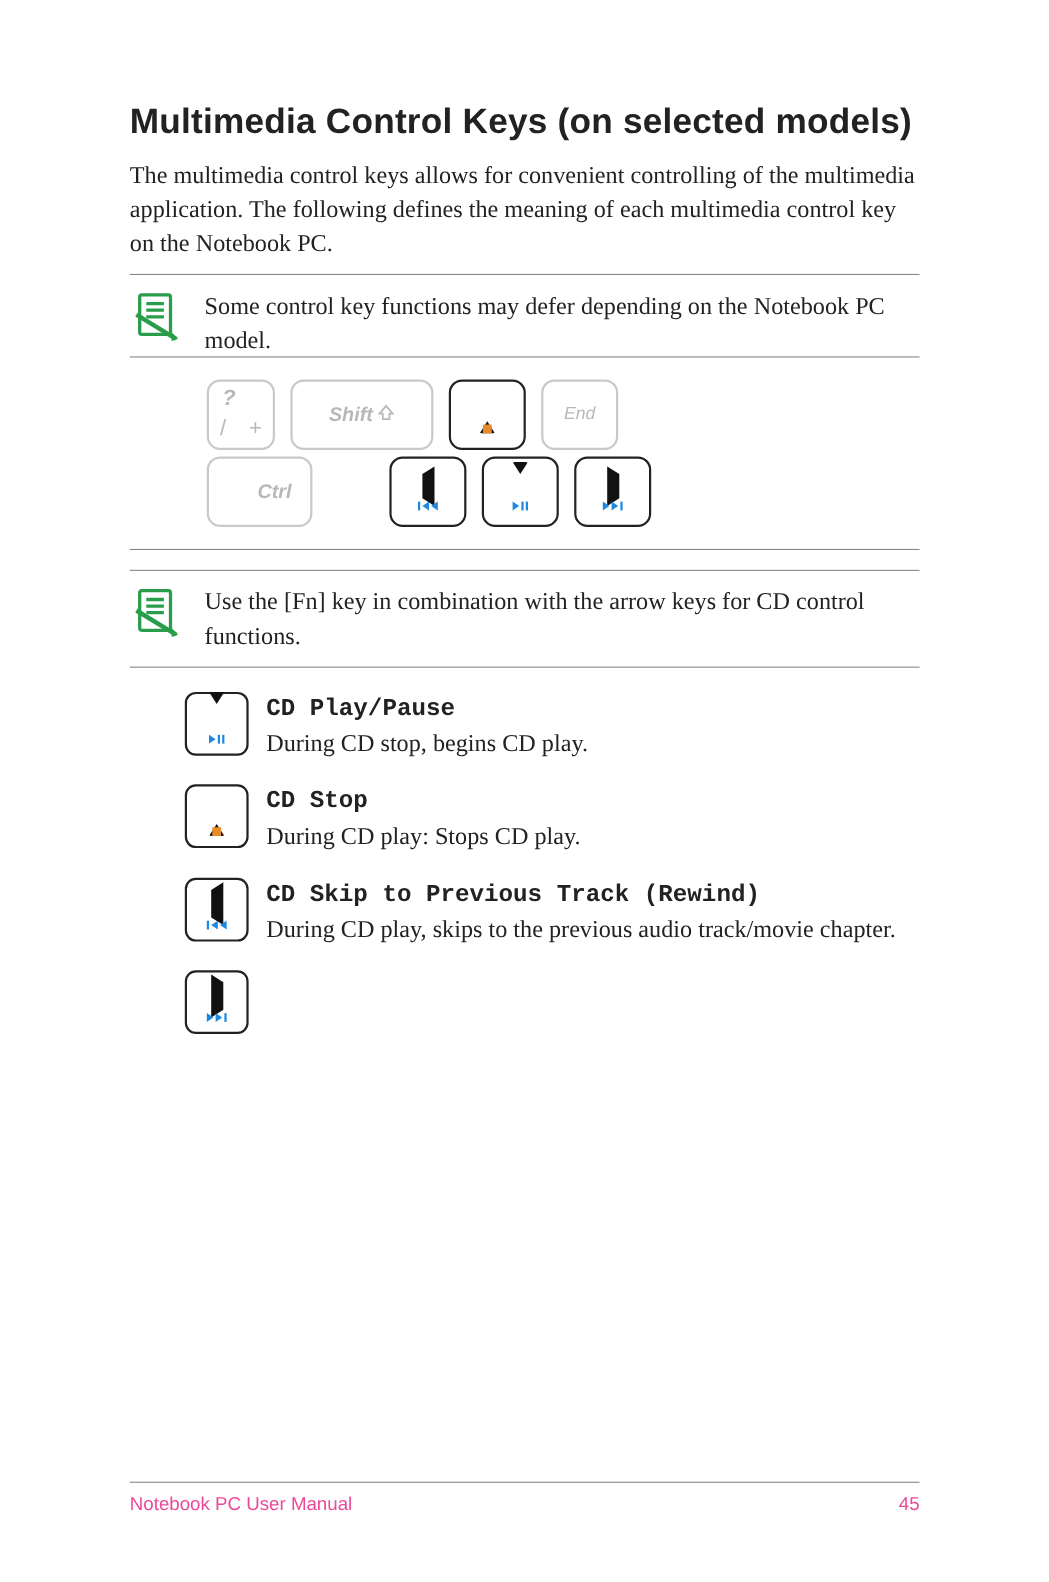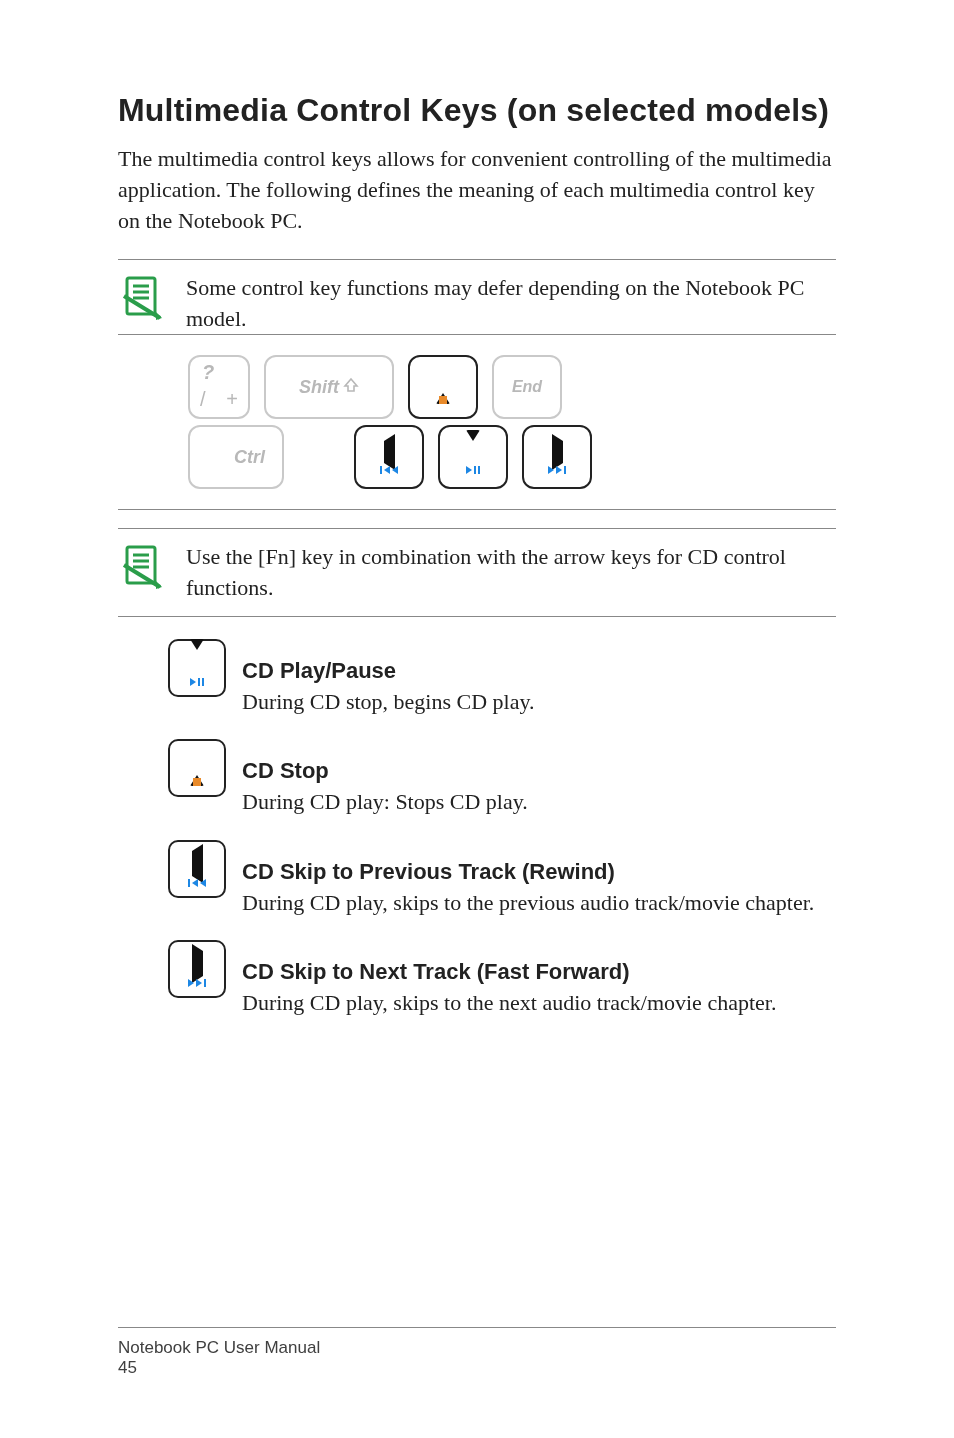--- a/index.html
+++ b/index.html
@@ -15,21 +15,21 @@
   h1 {
     font-family: -apple-system, 'Helvetica Neue', Arial, sans-serif;
     font-weight: 700;
     font-size: 32px;
     margin-bottom: 14px;
     letter-spacing: .2px;
   }
   .intro {
     font-size: 22px;
     line-height: 1.42;
-    margin-bottom: 22px;
+    margin-bottom: 12px;
   }
   .note-row {
     display: flex;
     align-items: flex-start;
     gap: 20px;
     border-top: 1.5px solid #888;
     border-bottom: 1.5px solid #888;
     padding: 12px 0 12px 0;
     margin-bottom: 18px;
   }
@@ -49,42 +49,42 @@
     font-family: Arial, sans-serif;
     position: relative;
     height: 64px;
   }
   .key-faded { border: 2px solid #c9c9c9; color: #b8b8b8; }
   .key-active { border: 2.5px solid #222; color: #222; }
   .key-slashplus { width: 62px; font-size: 20px; }
   .key-slashplus .top { position: absolute; top: 4px; left: 12px; font-style: italic; font-weight: bold; }
   .key-slashplus .bot { position: absolute; bottom: 6px; width: 100%; display:flex; justify-content: space-between; padding: 0 10px; }
   .key-shift { width: 130px; font-weight: bold; font-style: italic; font-size: 18px; }
-  .key-end { width: 70px; font-style: italic; font-weight: bold; font-size: 16px; }
+  .key-end { width: 70px; font-style: italic; font-weight: normal; font-size: 16px; }
   .key-ctrl { width: 96px; font-style: italic; font-weight: bold; font-size: 18px; padding-left: 27px; }
   .key-arrow { width: 70px; }
   .key-arrow .main { font-size: 20px; }
   .key-arrow .sub { font-size: 12px; color: #1d87e4; margin-top: 2px; display:flex; align-items:center; gap:2px; }
   
   .fn-row { display: flex; align-items: flex-start; gap: 16px; margin: 22px 0 0 50px; }
   .fn-icon-box {
     width: 58px; height: 58px; border: 2.5px solid #222; border-radius: 10px;
     display:flex; flex-direction: column; justify-content: center; align-items: center;
     flex: 0 0 auto;
   }
   .fn-icon-box .main { font-size: 22px; color: #111; }
   .fn-icon-box .sub { font-size: 12px; color: #1d87e4; margin-top: 2px; display:flex; align-items:center; gap:2px;}
   .fn-text { font-size: 22px; line-height: 1.42; }
-  .fn-text .bold { font-weight: 700; font-family: Liberation Sans, sans-serif; margin-top: 16px; }
+  .fn-text .bold { font-weight: 700; font-family: Liberation Mono, monospace; }
   .footer {
     position: absolute; left: 118px; right: 118px; bottom: 60px;
     border-top: 1.5px solid #888; padding-top: 10px;
     display:flex; justify-content: space-between;
     font-family: -apple-system, 'Helvetica Neue', Arial, sans-serif;
-    font-size: 17px; color: #404040; flex-direction: column;
+    font-size: 17px; color: #ec4899;
   }
   .triangle-up { width:0; height:0; border-left:7px solid transparent; border-right:7px solid transparent; border-bottom:11px solid #111; border-radius:2px;}
   .triangle-down { width:0; height:0; border-left:7px solid transparent; border-right:7px solid transparent; border-top:11px solid #111; border-radius:2px;}
   .triangle-left { width:0; height:0; border-top:7px solid transparent; border-bottom:7px solid transparent; border-right:11px solid #111; }
   .triangle-right { width:0; height:0; border-top:7px solid transparent; border-bottom:7px solid transparent; border-left:11px solid #111; }
   .sq-orange { width:8px; height:8px; background:#e88a2a; }
   .note-svg { stroke:#2a9d4a; fill:none; stroke-width:3; }
 </style>
 </head>
 <body>
@@ -224,22 +224,18 @@
 
 <div class="fn-row">
   <div class="fn-icon-box">
     <span class="main"><span class="triangle-right"></span></span>
     <span class="sub">
       <span style="width:0;height:0;border-top:4px solid transparent;border-bottom:4px solid transparent;border-left:6px solid #1d87e4;"></span>
       <span style="width:0;height:0;border-top:4px solid transparent;border-bottom:4px solid transparent;border-left:6px solid #1d87e4;"></span>
       <span style="width:2px;height:8px;background:#1d87e4;"></span>
     </span>
   </div>
-  <div class="fn-text">
-    <div class="bold">CD Skip to Next Track (Fast Forward)</div>
-    <div>During CD play, skips to the next audio track/movie chapter.</div>
-  </div>
 </div>
 
 <div class="footer">
   <span>Notebook PC User Manual</span>
   <span>45</span>
 </div>
 
 </body></html>

